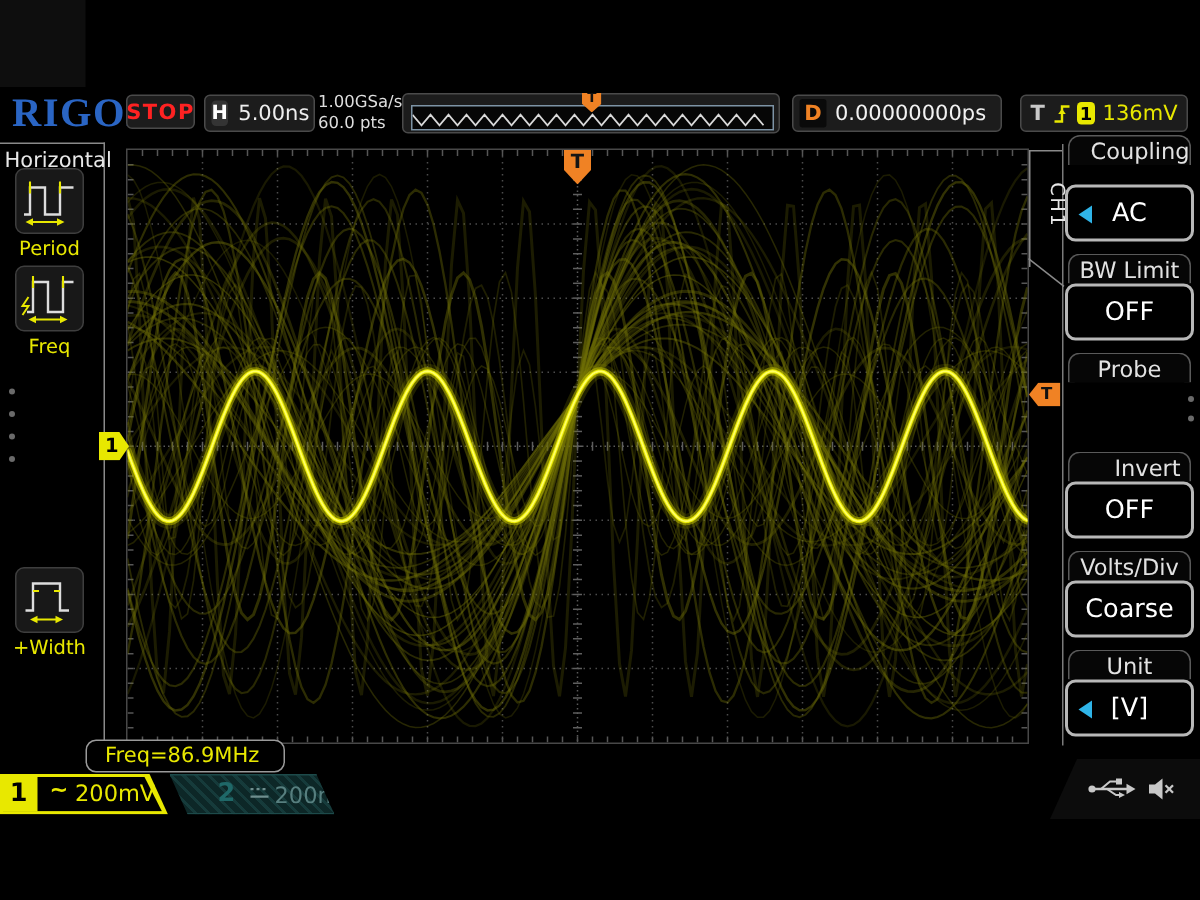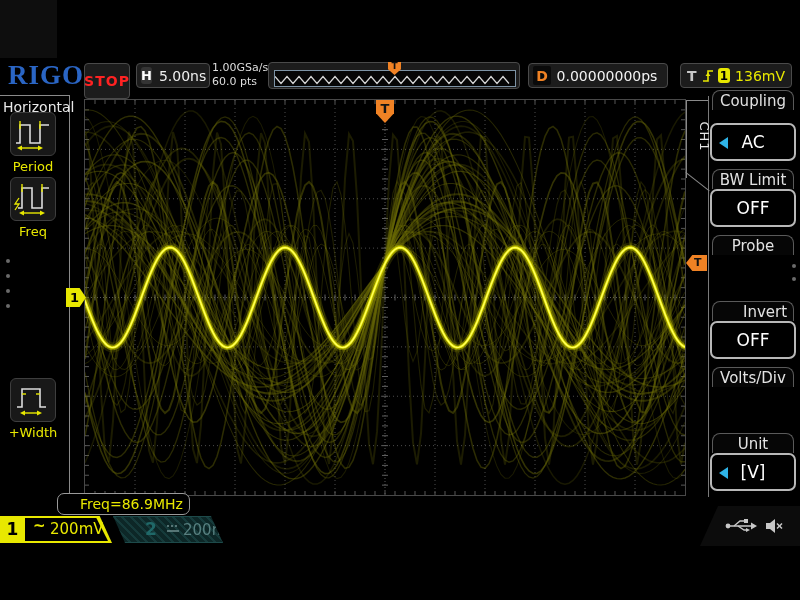--- a/index.html
+++ b/index.html
@@ -4,21 +4,21 @@
 <style>
   html,body{margin:0;padding:0;background:#000;}
   #screen{position:relative;width:800px;height:600px;background:#000;overflow:hidden;
     font-family:"DejaVu Sans","Liberation Sans",sans-serif;}
   .abs{position:absolute;}
   
   .logo{left:8px;top:60px;font-family:"Liberation Serif","DejaVu Serif",serif;
     font-weight:bold;font-size:27px;color:#2a65c4;letter-spacing:1px;}
   .tbtn{background:#1c1c1c;border:1px solid #4a4a4a;border-radius:4px;
     display:flex;align-items:center;box-sizing:border-box;}
-  .stop-btn{left:84px;top:63px;width:46px;height:36px;justify-content:center;}
+  .stop-btn{left:84px;top:63px;width:46px;height:23px;justify-content:center;}
   .stop-txt{color:#ff2222;font-weight:bold;font-size:14px;letter-spacing:1px;}
   .hbox{left:136px;top:63px;width:74px;height:25px;padding:0 4px;}
   .keytile{background:#343434;color:#fff;font-weight:bold;font-size:13px;border-radius:3px;
     width:16px;height:17px;display:flex;align-items:center;justify-content:center;}
   .hval{color:#eee;font-size:14px;margin-left:7px;}
   .srate{left:212px;top:61px;color:#ddd;font-size:11px;line-height:14px;}
   .posbar{left:268px;top:62px;width:252px;height:27px;}
   .posbar-inner{left:274px;top:70px;width:240px;height:15px;border:1px solid #7d93a5;
     background:#060606;}
   .pos-trig{left:388px;top:62px;width:13px;height:13px;background:#f08224;
@@ -67,21 +67,21 @@
     border-radius:8px 8px 0 0;box-sizing:border-box;}
   .ritem-box{left:710px;width:86px;height:38px;background:#000;border:2px solid #b8b8b8;
     border-radius:7px;box-sizing:border-box;display:flex;align-items:center;justify-content:center;
     color:#fff;font-size:17px;}
   .opt-tri{position:absolute;left:7px;top:12px;width:0;height:0;
     border-top:6px solid transparent;border-bottom:6px solid transparent;
     border-right:9px solid #2fb4e8;}
   
   .freq-badge{left:57px;top:493px;width:133px;height:22px;background:#000;
     border:1px solid #9a9a9a;border-radius:7px;box-sizing:border-box;z-index:6;
-    color:#e8e800;font-size:14px;line-height:20px;padding-left:22px;}
+    color:#e8e800;font-size:14px;line-height:20px;padding-left:12px;}
   .ch1-badge{left:0;top:516px;width:112px;height:27px;background:#e8e800;z-index:6;
     clip-path:polygon(0 0,89% 0,100% 100%,0 100%);}
   .ch1-inner{position:absolute;left:2px;top:2px;width:106px;height:23px;background:#000;
     clip-path:polygon(0 0,89% 0,100% 100%,0 100%);}
   .ch1-tile{position:absolute;left:0;top:2px;width:25px;height:23px;background:#e8e800;
     color:#000;font-weight:bold;font-size:17px;text-align:center;line-height:23px;}
   .ch1-ac{position:absolute;left:33px;top:1px;color:#e8e800;font-size:15px;font-weight:bold;}
   .ch1-val{position:absolute;left:50px;top:4px;color:#e8e800;font-size:15px;}
   .ch2-badge{left:113px;top:516px;width:110px;height:27px;z-index:6;background:#0d2727;
     clip-path:polygon(0 0,89% 0,100% 100%,11% 100%);
@@ -571,39 +571,42 @@
   <div class="abs trig-top">T</div>
   <div class="abs ch1-mark">1</div>
   <div class="abs trig-lvl">T</div>
 
   <div class="abs rframe"></div>
   <div class="abs chtab">
     <span class="chtab-txt">CH1</span>
   </div>
   <div class="abs chtab-cut"></div>
 
-  <div class="abs ritem-label" style="top:90px;">Coupling</div>
+  <div class="abs ritem-label" style="top:90px;text-align:right;">Coupling</div>
   <div class="abs ritem-box" style="top:123px;">
     <span class="opt-tri"></span>
     <span>AC</span>
   </div>
 
   <div class="abs ritem-label" style="top:169px;">BW Limit</div>
   <div class="abs ritem-box" style="top:189px;">
     <span>OFF</span>
   </div>
 
   <div class="abs ritem-label" style="top:235px;text-align:center;">Probe</div>
 
   <div class="abs ritem-label" style="top:301px;padding-left:24px;">Invert</div>
   <div class="abs ritem-box" style="top:321px;">
     <span>OFF</span>
   </div>
 
   <div class="abs ritem-label" style="top:367px;">Volts/Div</div>
+  <div class="abs ritem-box" style="top:387px;">
+    <span>Coarse</span>
+  </div>
 
   <div class="abs ritem-label" style="top:433px;">Unit</div>
   <div class="abs ritem-box" style="top:453px;">
     <span class="opt-tri"></span>
     <span>[V]</span>
   </div>
 
   <div class="abs pagedot" style="left:792px;top:264px;"></div>
   <div class="abs pagedot" style="left:792px;top:277px;"></div>
 

